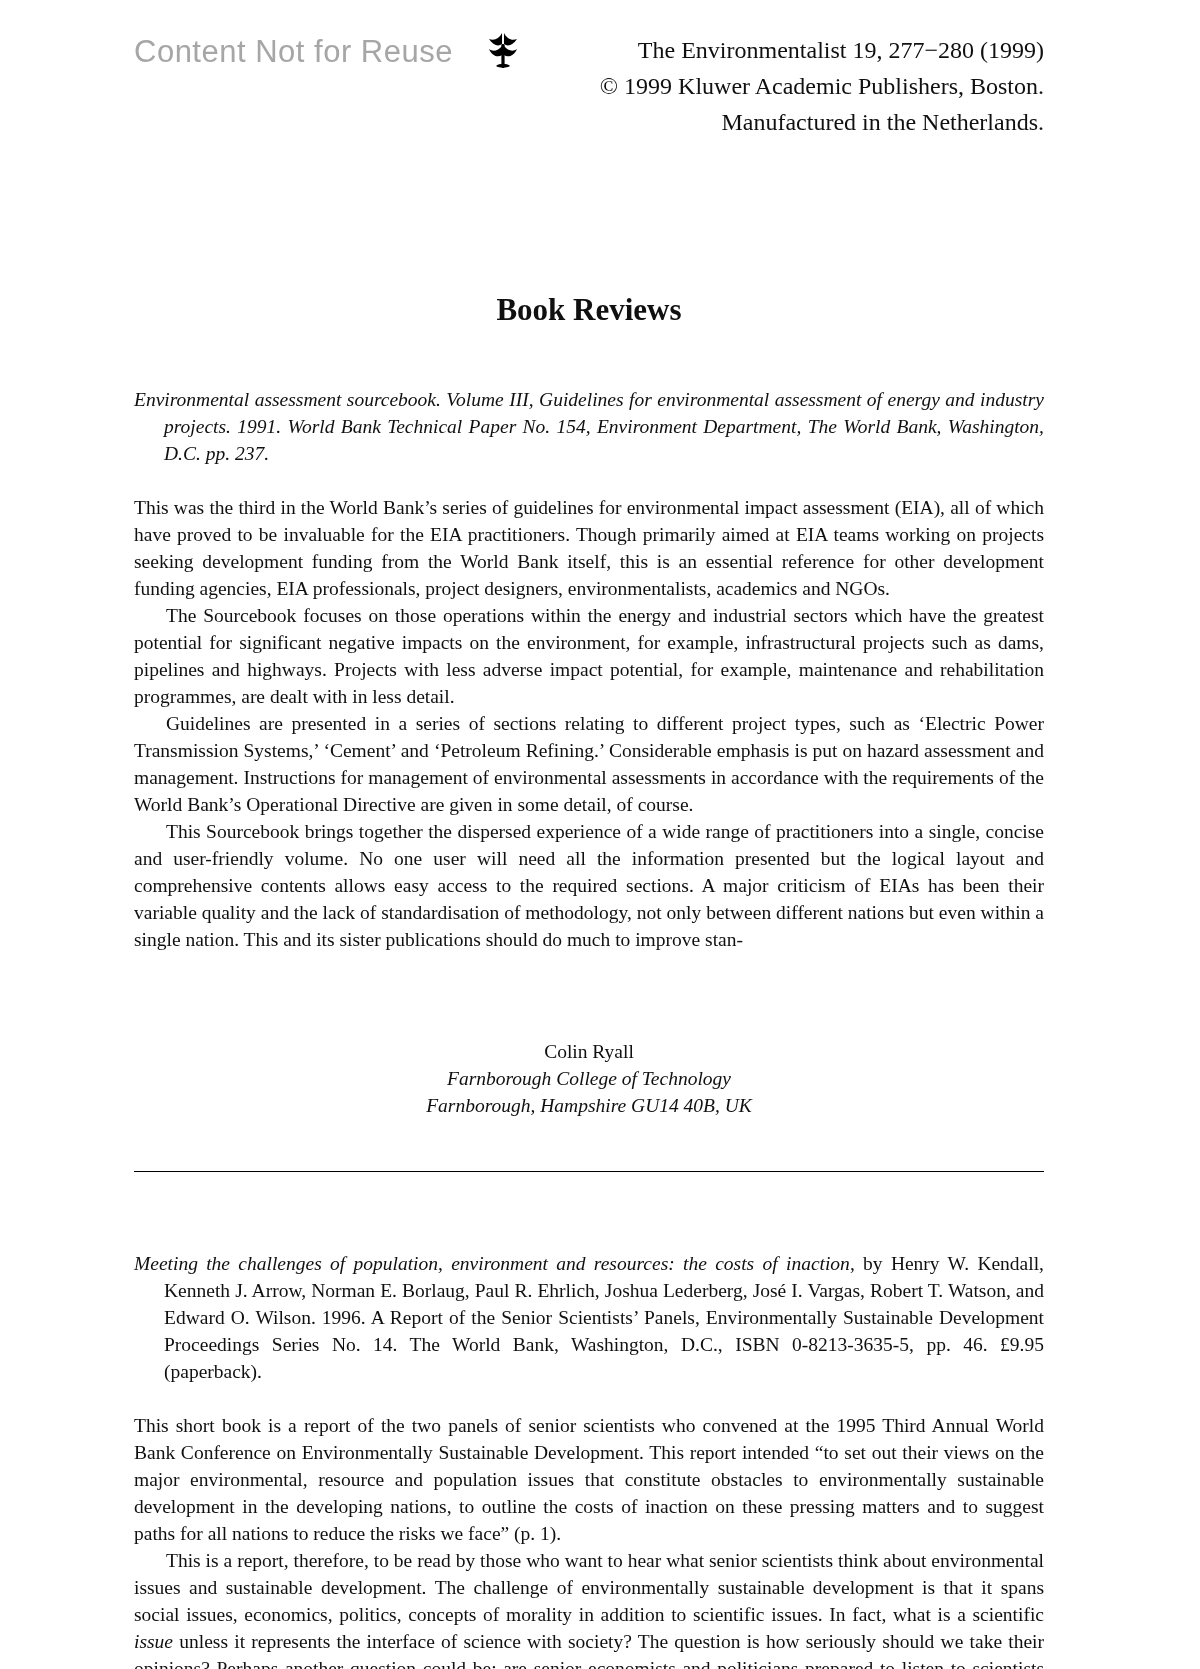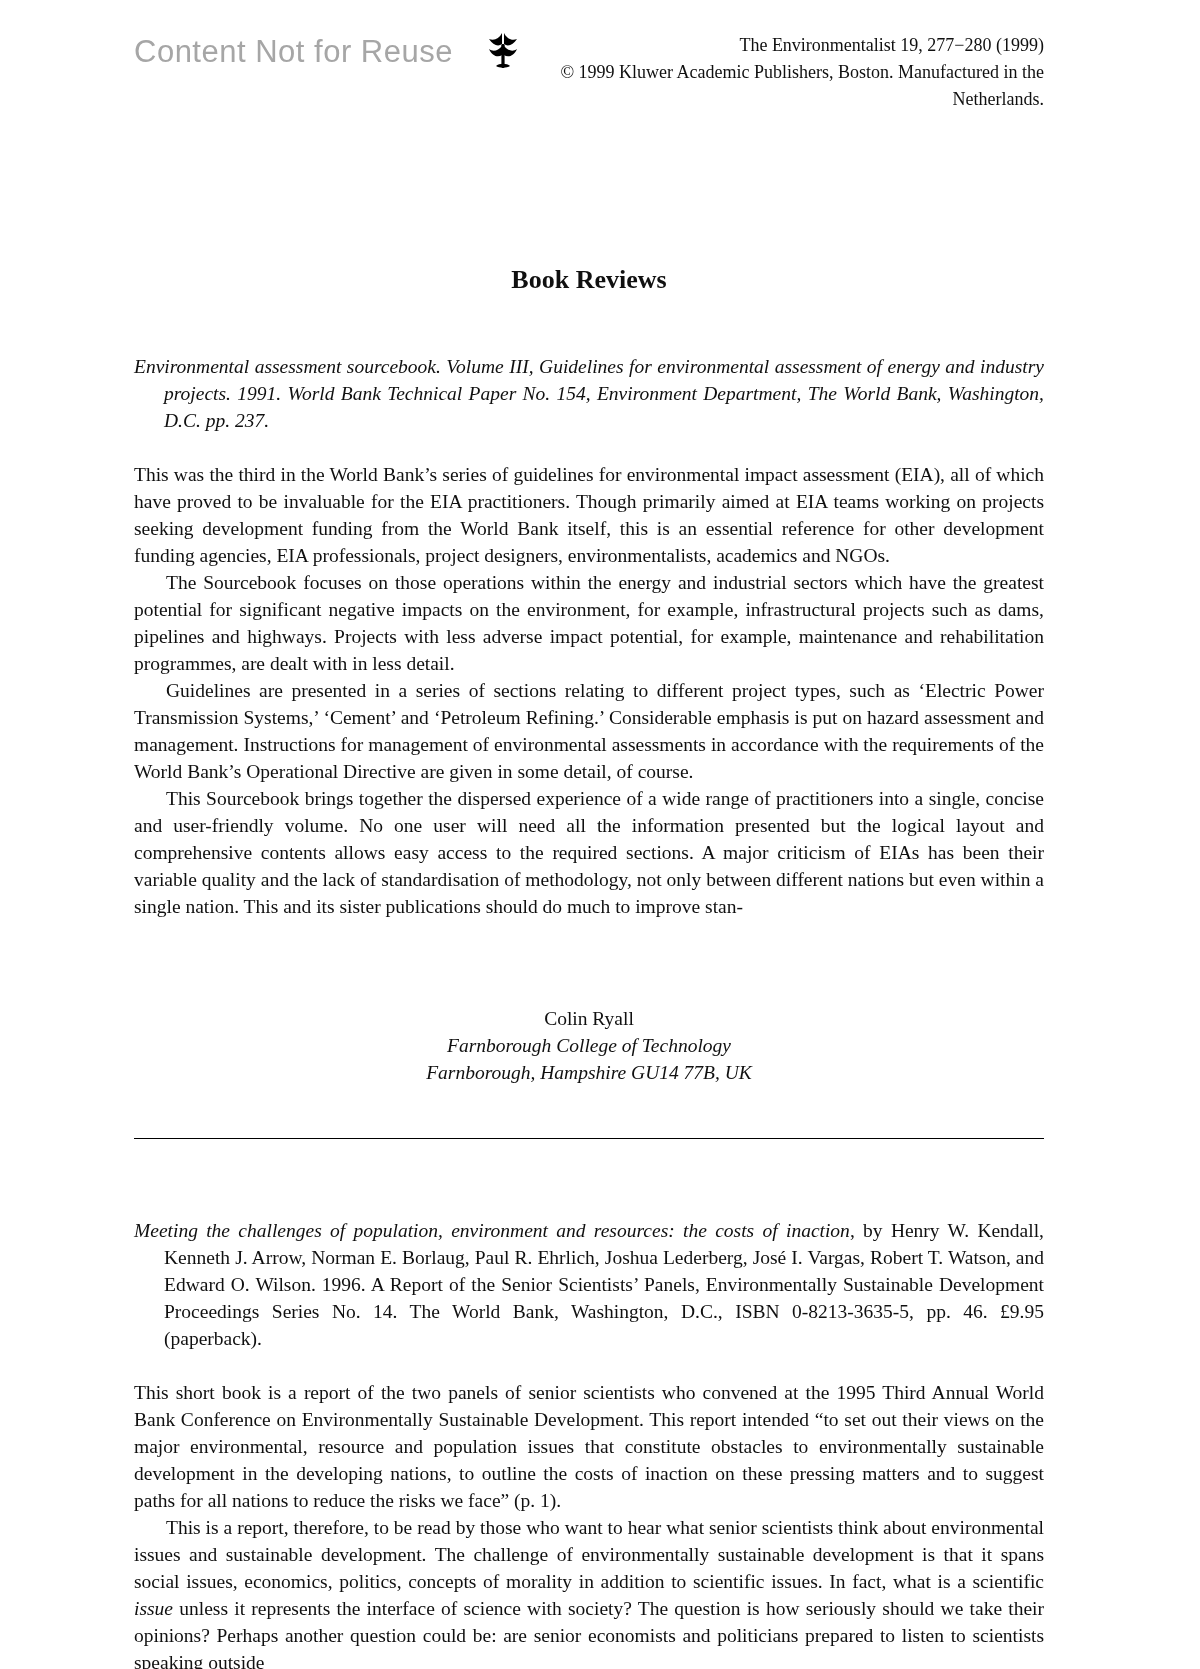--- a/index.html
+++ b/index.html
@@ -31,29 +31,29 @@
     padding-top: 4px;
   }
   .logo-wrap {
     flex: 0 0 auto;
     padding-top: 2px;
     margin-right: 10px;
   }
   .header-right {
     flex: 1 1 auto;
     text-align: right;
-    font-size: 18px;
+    font-size: 24px;
     line-height: 1.5;
     padding-top: 2px;
   }
   
   .page-title {
     margin: 152px 0 0 0;
     text-align: center;
-    font-size: 26px;
+    font-size: 31px;
     font-weight: bold;
   }
   
   .columns {
     display: flex;
     gap: 58px;
     margin-top: 58px;
     text-align: justify;
     font-size: 19.5px;
     line-height: 27px;
@@ -117,21 +117,21 @@
       <p class="body indent">The Sourcebook focuses on those operations within the energy and industrial sectors which have the greatest potential for significant negative impacts on the environment, for example, infrastructural projects such as dams, pipelines and highways. Projects with less adverse impact potential, for example, maintenance and rehabilitation programmes, are dealt with in less detail.</p>
       <p class="body indent">Guidelines are presented in a series of sections relating to different project types, such as ‘Electric Power Transmission Systems,’ ‘Cement’ and ‘Petroleum Refining.’ Considerable emphasis is put on hazard assessment and management. Instructions for management of environmental assessments in accordance with the requirements of the World Bank’s Operational Directive are given in some detail, of course.</p>
       <p class="body indent">This Sourcebook brings together the dispersed experience of a wide range of practitioners into a single, concise and user-friendly volume. No one user will need all the information presented but the logical layout and comprehensive contents allows easy access to the required sections. A major criticism of EIAs has been their variable quality and the lack of standardisation of methodology, not only between different nations but even within a single nation. This and its sister publications should do much to improve stan-</p>
     </section>
 
     <section class="col">
 
       <div class="signature">
         <div>Colin Ryall</div>
         <div class="italic">Farnborough College of Technology</div>
-        <div class="italic">Farnborough, Hampshire GU14 77B, UK</div>
+        <div class="italic">Farnborough, Hampshire GU14 40B, UK</div>
       </div>
 
       <hr class="divider">
 
       <p class="citation"><span>Meeting the challenges of population, environment and resources: the costs of inaction</span><span class="roman">, by Henry W. Kendall, Kenneth J. Arrow, Norman E. Borlaug, Paul R. Ehrlich, Joshua Lederberg, José I. Vargas, Robert T. Watson, and Edward O. Wilson. 1996. A Report of the Senior Scientists’ Panels, Environmentally Sustainable Development Proceedings Series No. 14. The World Bank, Washington, D.C., ISBN 0-8213-3635-5, pp. 46. £9.95 (paperback).</span></p>
 
       <p class="body">This short book is a report of the two panels of senior scientists who convened at the 1995 Third Annual World Bank Conference on Environmentally Sustainable Development. This report intended “to set out their views on the major environmental, resource and population issues that constitute obstacles to environmentally sustainable development in the developing nations, to outline the costs of inaction on these pressing matters and to suggest paths for all nations to reduce the risks we face” (p. 1).</p>
 
       <p class="body indent"><span>This is a report, therefore, to be read by those who want to hear what senior scientists think about environmental issues and sustainable development. The challenge of environmentally sustainable development is that it spans social issues, economics, politics, concepts of morality in addition to scientific issues. In fact, what is a scientific </span><span class="italic">issue</span><span> unless it represents the interface of science with society? The question is how seriously should we take their opinions? Perhaps another question could be: are senior economists and politicians prepared to listen to scientists speaking outside</span></p>
     </section>

